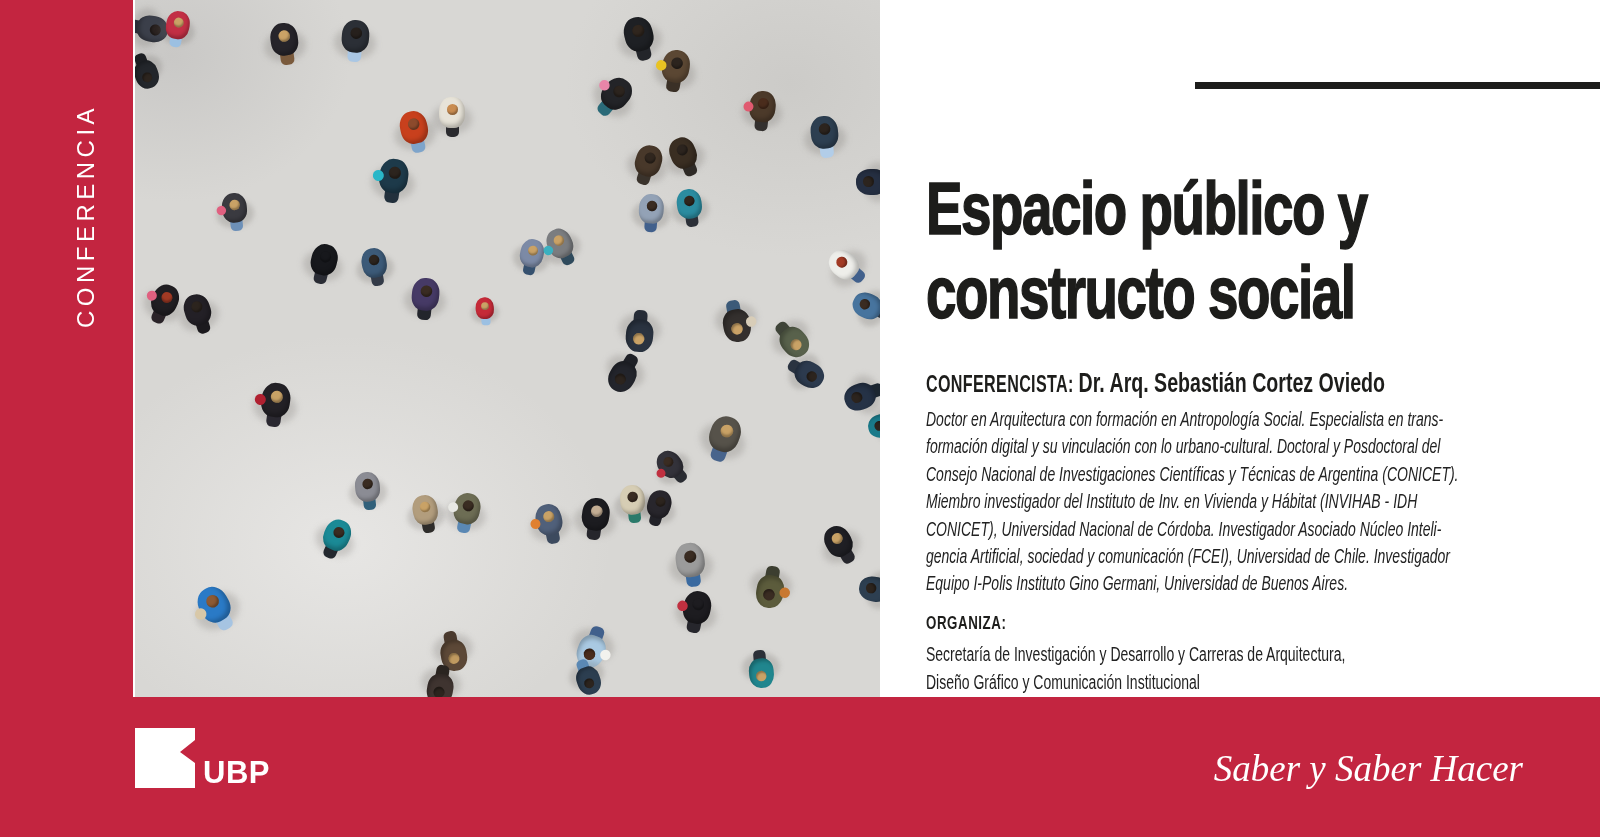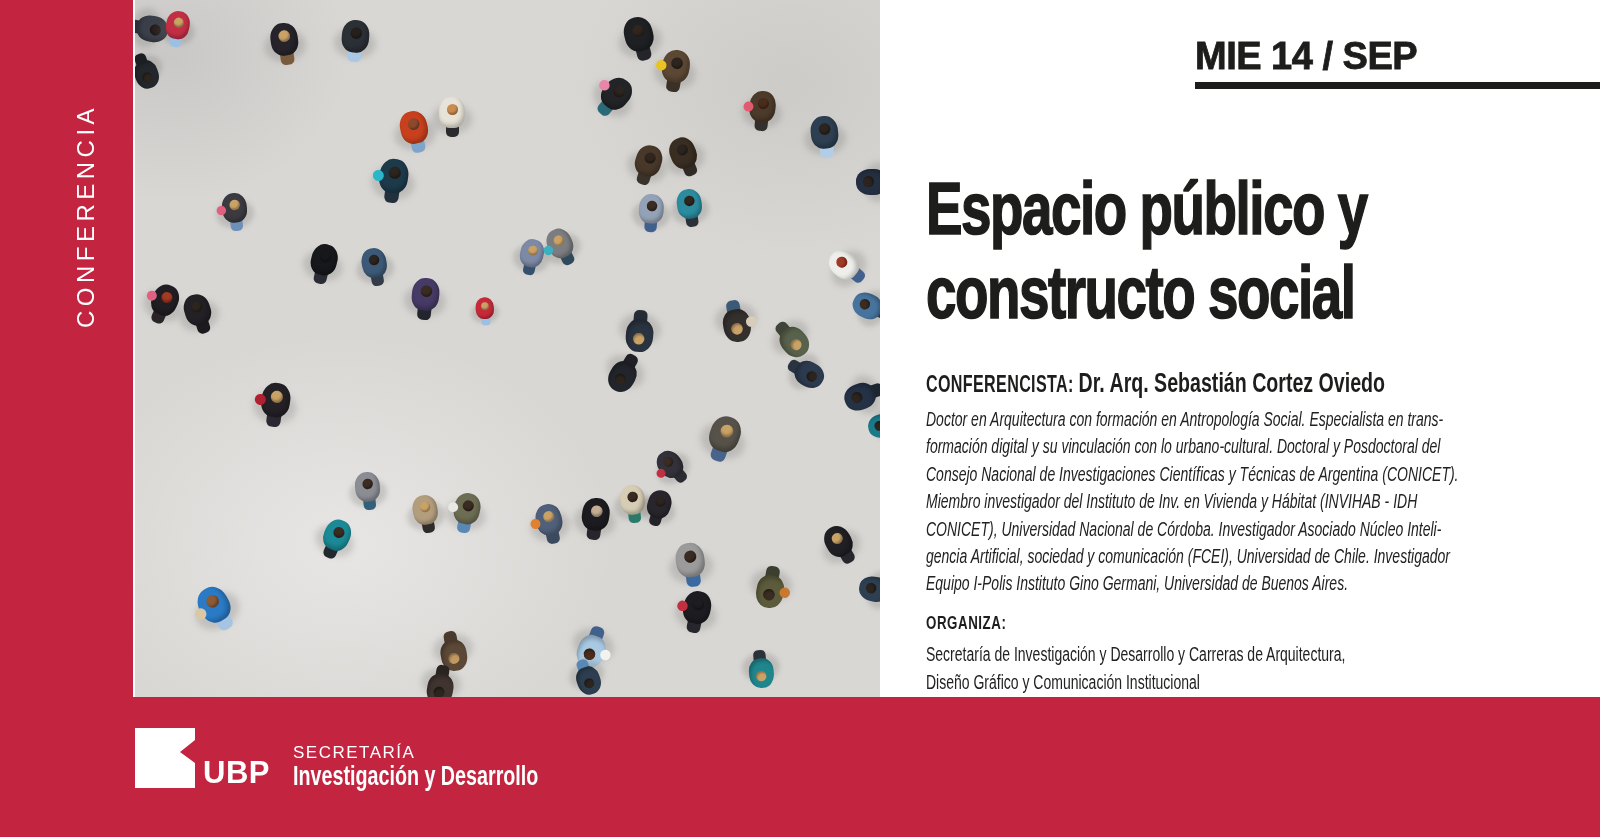--- a/index.html
+++ b/index.html
@@ -425,23 +425,20 @@
         <i class="hd" style="background:#2c241e"></i>
       </div>
       <div class="person" style="left: 452px; top: 676px; transform: translate(-50%, -50%) rotate(160deg) scale(0.9);">
         <i class="sh"></i>
         <i class="lg" style="background:#5a88b4"></i>
         <i class="bd" style="background:#2c3e50"></i>
         <i class="hd" style="background:#2c241e"></i>
       </div>
     </div>
 
-  <div class="datebox">
-    <div class="date">MIE 14 / SEP</div>
-  </div>
   <div class="rule"></div>
 
   <h1 class="title" style="margin:0;">
     <span>Espacio público y</span>
     <span>constructo social</span>
   </h1>
 
   <div class="speaker">
     <span class="lab">CONFERENCISTA:</span><span class="nam">Dr. Arq. Sebastián Cortez Oviedo</span>
   </div>
@@ -460,19 +457,16 @@
     <div class="org-label">ORGANIZA:</div>
     <div class="ln">Secretaría de Investigación y Desarrollo y Carreras de Arquitectura,</div>
     <div class="ln">Diseño Gráfico y Comunicación Institucional</div>
   </div>
 
   <div class="footer">
     <svg class="mark" width="60" height="60" viewBox="0 0 60 60">
       <polygon points="0,0 60,0 60,12 45,24 60,35 60,60 0,60" fill="#ffffff"></polygon>
     </svg>
     <div class="logo-text">UBP</div>
-    <div class="dept">
-      <div class="dept-small">SECRETARÍA</div>
-      <div class="dept-bold">Investigación y Desarrollo</div>
-    </div>
+    <div class="slogan">Saber y Saber Hacer</div>
   </div>
 
 </div>
 
 </body></html>

